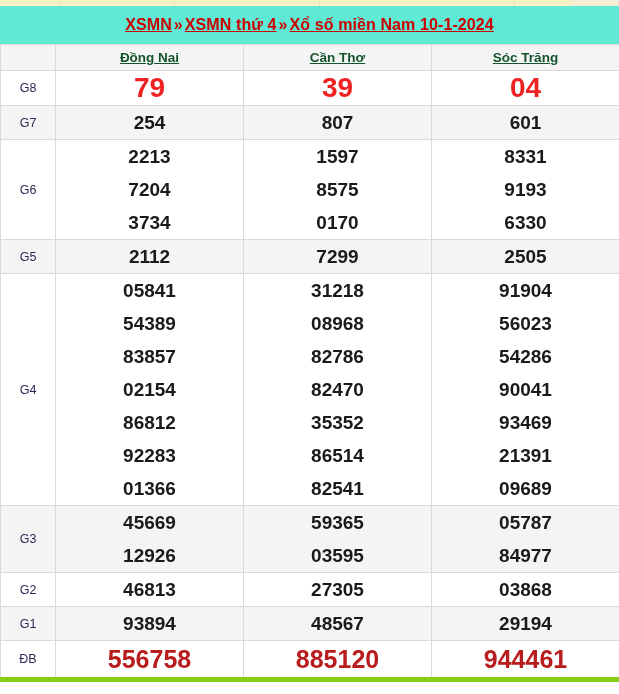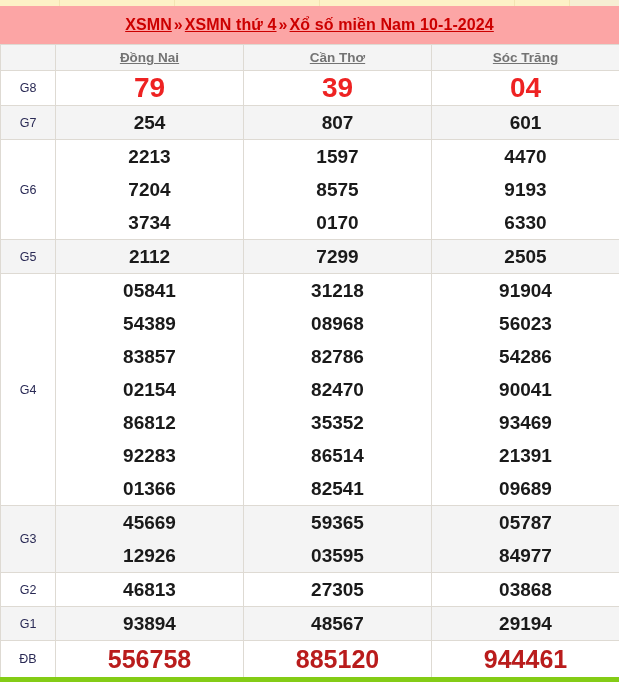--- a/index.html
+++ b/index.html
@@ -24,21 +24,21 @@
   .top-strip .seg {
     height: 6px;
     border-right: 1px solid #f3e4b2;
     box-sizing: border-box;
   }
   .top-strip .seg.plain { background: #fdf1c6; border-right: none; }
   .top-strip .seg.gray { background: #f6eed3; border-right: none; }
 
   
   .banner {
-    background: #fca5a5;
+    background: #5eead4;
     height: 38px;
     display: flex;
     align-items: center;
     justify-content: center;
     box-sizing: border-box;
   }
   .breadcrumb {
     font-size: 16px;
     font-weight: bold;
     color: #cc0000;
@@ -76,21 +76,21 @@
   }
   table.results thead th {
     background: #f4f4f4;
     height: 25px;
     font-size: 13.5px;
     font-weight: bold;
     color: #00008b;
   }
   table.results thead th.corner { background: #f4f4f4; }
   .prov-link {
-    color: #737373;
+    color: #14532d;
     text-decoration: underline;
     cursor: pointer;
   }
 
   td.lbl {
     font-size: 12.5px;
     color: #2a2a55;
     font-weight: normal;
     background: inherit;
   }
@@ -191,21 +191,21 @@
           <span class="n">2213</span>
           <span class="n">7204</span>
           <span class="n">3734</span>
         </td>
         <td class="nums">
           <span class="n">1597</span>
           <span class="n">8575</span>
           <span class="n">0170</span>
         </td>
         <td class="nums">
-          <span class="n">4470</span>
+          <span class="n">8331</span>
           <span class="n">9193</span>
           <span class="n">6330</span>
         </td>
       </tr>
       <tr class="stripe r-g5">
         <td class="lbl">G5</td>
         <td class="nums">
           <span class="n">2112</span>
         </td>
         <td class="nums">

